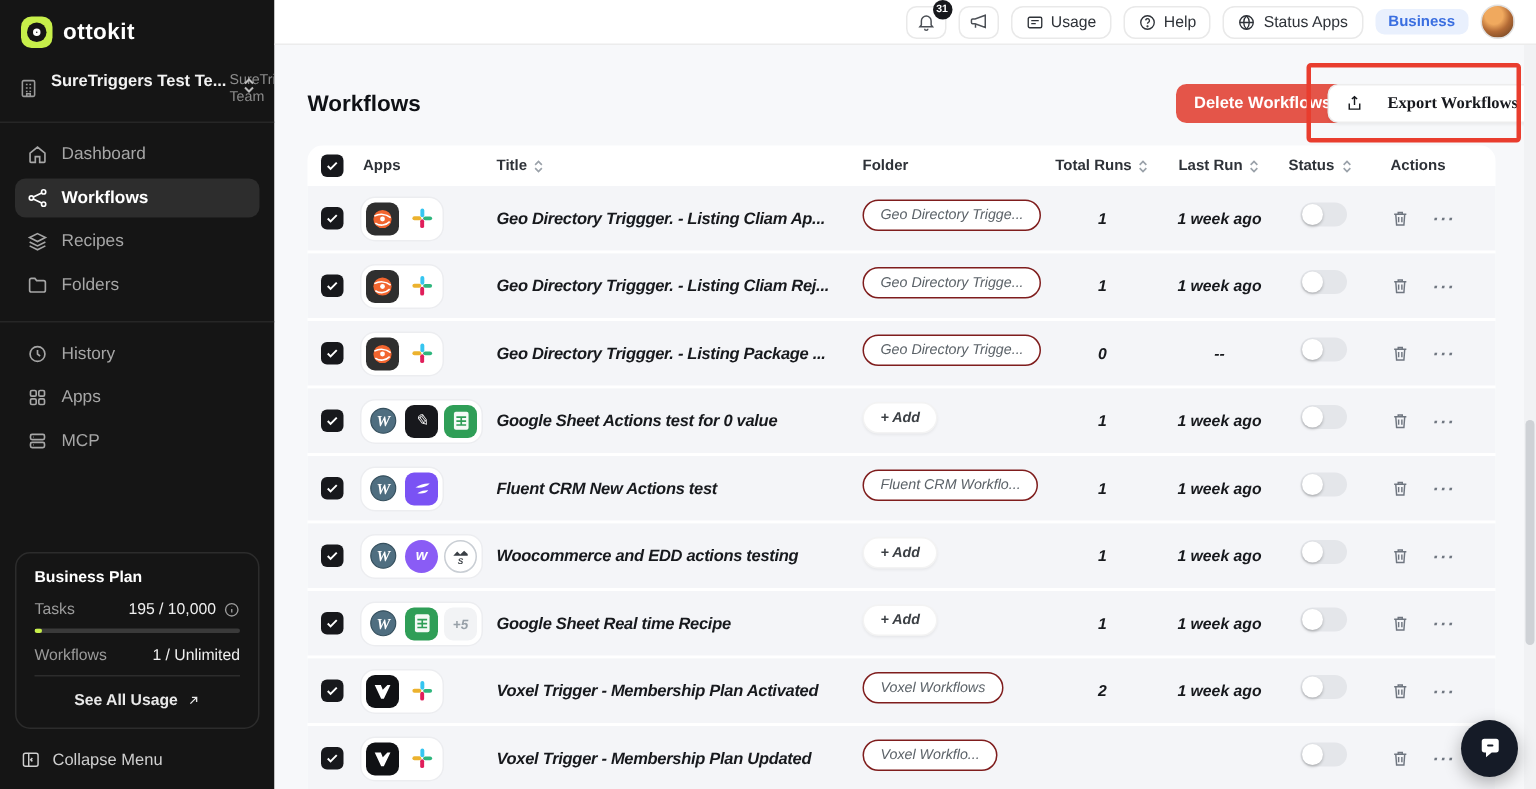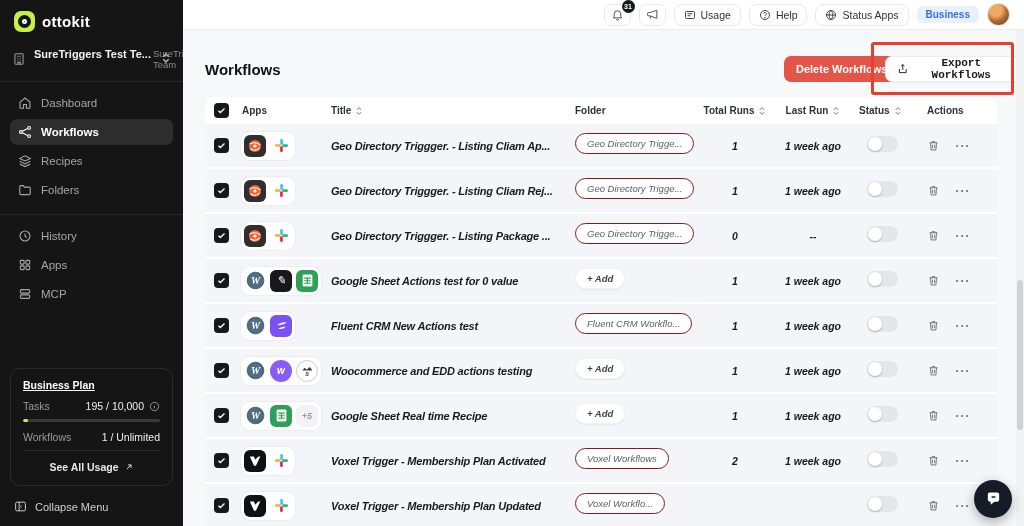--- a/index.html
+++ b/index.html
@@ -22,21 +22,21 @@
   .ws-name { color:#f2f2f2; font-size:11px; font-weight:700; white-space:nowrap; }
   .ws-team { color:#8b8b8b; font-size:9.5px; }
   .ws-chev { margin-left:auto; color:#bdbdbd; }
   .sb-divider { height:1px; background:#262626; margin:0 0 8px; }
   .nav { padding:0 10px; }
   .nav-item { display:flex; align-items:center; gap:9px; padding:6px 8px; border-radius:7px;
     font-size:11.5px; color:#a6a6a6; margin-bottom:3px; cursor:pointer; }
   .nav-item.active { background:#2d2d2d; color:#fff; font-weight:700; }
   .nav-item svg { width:14px; height:14px; flex-shrink:0; }
   .usage-card { margin:auto 10px 8px; border:1px solid #2c2c2c; border-radius:10px; padding:10px 12px 8px; }
-  .uc-plan { color:#fff; font-size:10.5px; font-weight:700; margin-bottom:9px;text-decoration:underline; }
+  .uc-plan { color:#fff; font-size:10.5px; font-weight:700; margin-bottom:9px; }
   .uc-row { display:flex; align-items:center; justify-content:space-between; font-size:10.5px; margin-bottom:7px; }
   .uc-label { color:#9b9b9b; }
   .uc-val { color:#efefef; display:flex; align-items:center; gap:5px; }
   .uc-val svg { color:#9b9b9b; }
   .uc-bar { height:3px; background:#3a3a3a; border-radius:2px; margin:2px 0 9px; position:relative; overflow:hidden; }
   .uc-fill { position:absolute; left:0; top:0; bottom:0; width:4%; background:#c7ef4a; border-radius:2px; }
   .uc-div { height:1px; background:#2c2c2c; margin:2px 0 8px; }
   .uc-link { display:flex; align-items:center; justify-content:center; gap:5px; color:#e8e8e8;
     font-size:10.5px; font-weight:600; padding:2px 0 4px; cursor:pointer; }
   .collapse-row { display:flex; align-items:center; gap:8px; padding:6px 14px 13px; font-size:11px; color:#cfcfcf; cursor:pointer; }
@@ -54,22 +54,22 @@
   .avatar { width:23px; height:23px; border-radius:50%; cursor:pointer;
     background:radial-gradient(circle at 38% 30%, #f0a95e 0 30%, #b36a35 55%, #5e3a1e 100%);
     border:1px solid #e0e0e0; }
   .content { flex:1; background:#f7f8fa; position:relative; overflow:hidden; }
   .page-title { position:absolute; left:22px; top:21px; font-size:15px; font-weight:700; color:#0f1115; }
   .btn-delete { position:absolute; left:601px; top:26px; height:26px; background:#e45549; color:#fff;
     border:none; border-radius:7px; font-size:11px; font-weight:600; padding:0 12px; cursor:pointer;
     font-family:"Liberation Sans",sans-serif; }
   .btn-export { position:absolute; left:702px; top:26px; height:26px; background:#fff; color:#16181d;
     border:1px solid #ededed; border-radius:7px; font-size:11px; font-weight:700; padding:0 11px;
-    display:flex; align-items:center; gap:2px; cursor:pointer; box-shadow:0 1px 2px rgba(0,0,0,.05);
-    font-family:Liberation Mono, monospace; }
+    display:flex; align-items:center; gap:16px; cursor:pointer; box-shadow:0 1px 2px rgba(0,0,0,.05);
+    font-family:Liberation Serif, serif; }
   .annotation { position:absolute; left:688px; top:12px; width:143px; height:53px;
     border:3px solid #e93d2e; border-radius:3px; pointer-events:none; z-index:6; }
   
   .table-card { position:absolute; left:22px; top:67px; width:792px; background:#fff;
     border-radius:10px 10px 0 0; }
   .t-header, .t-row { display:grid; grid-template-columns:32px 94px 1fr 128px 64px 92px 62px 76px; align-items:center; }
   .t-header { height:27px; font-size:10px; font-weight:700; color:#2e3238; }
   .t-head-cell { display:flex; align-items:center; gap:4px; }
   .t-row { height:45px; background:#f4f5f8; border-bottom:2px solid #fff;font-style:italic; }
   .cell-cb { display:grid; place-items:center; }

